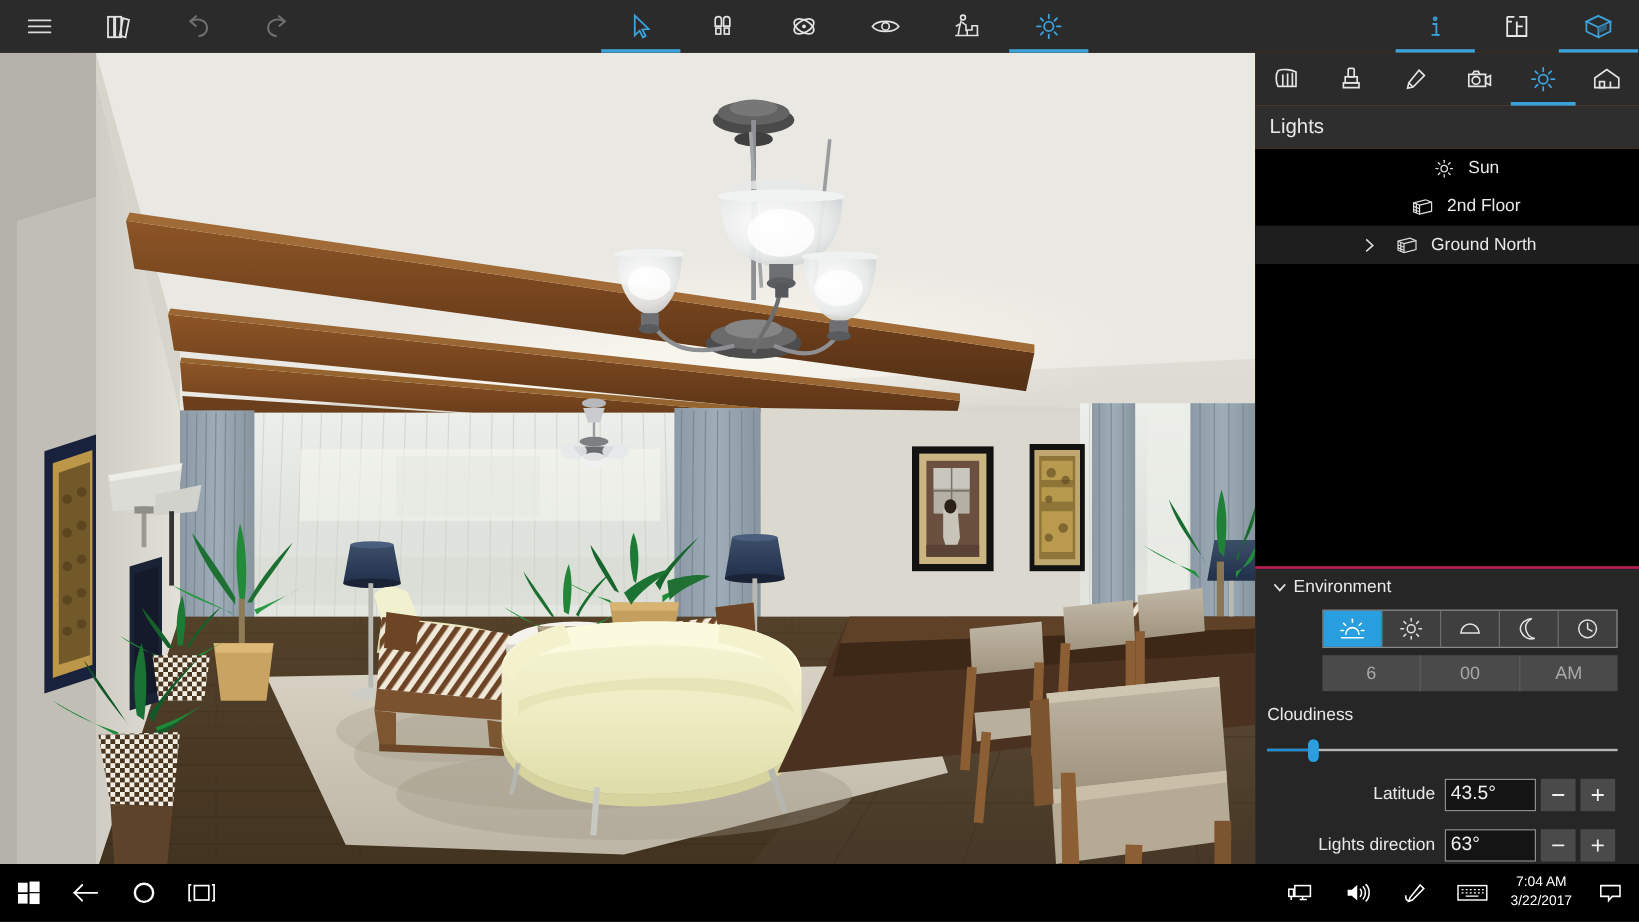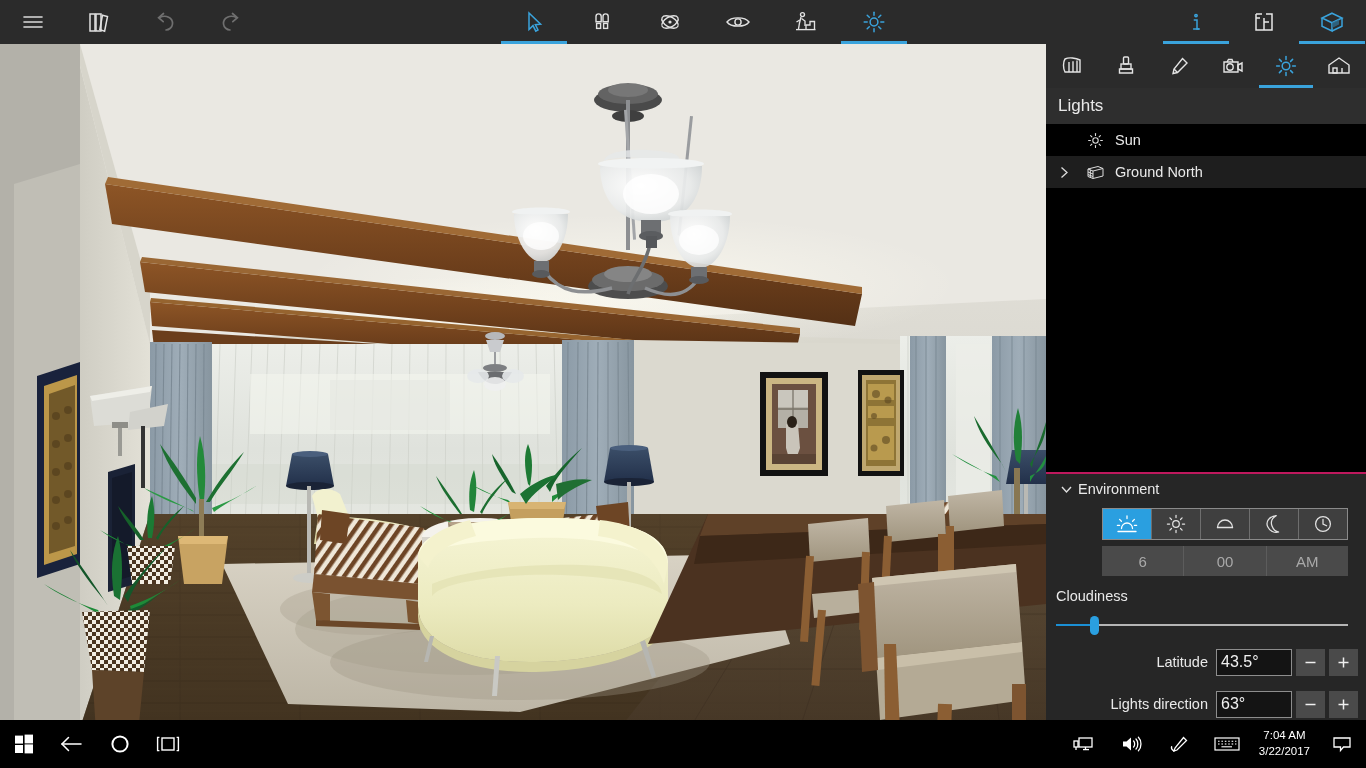--- a/index.html
+++ b/index.html
@@ -64,21 +64,21 @@
     width: 54px; height: 3px; background: #3aa3dc;
   }
   .rp-title {
     height: 36px; background: #2e2e2e; display: flex; align-items: center;
     padding-left: 12px; color: #e8e8e8; font-size: 17px; font-weight: 300;
     flex-shrink: 0;
   }
   .lights-list { background: #000; flex-shrink: 0; }
   .light-row {
     height: 32px; display: flex; align-items: center; cursor: pointer;
-    color: #e9e9e9; font-size: 14.5px; padding-right: 8px;
+    color: #e9e9e9; font-size: 14.5px; padding-right: 8px; justify-content: center;
   }
   .light-row.selected { background: #1e1e1e; }
   .lr-arrow { width: 36px; display: flex; align-items: center; justify-content: center; }
   .lr-icon  { width: 26px; display: flex; align-items: center; justify-content: center; margin-right: 7px; }
   .lr-indent { width: 36px; }
   .lights-fill { background: #000; flex: 1; min-height: 0; }
 
   
   .env-sec {
     background: #262626; flex-shrink: 0; padding: 0 0 10px 0;
@@ -120,21 +120,21 @@
   .slider-fill {
     position: absolute; left: 0; top: 8px; height: 2px; background: #1b8fd4;
   }
   .slider-thumb {
     position: absolute; top: 0px; width: 9px; height: 19px; border-radius: 5px;
     background: #2a9fe0;
   }
 
   .num-row {
     display: flex; align-items: center; justify-content: flex-end;
-    margin: 14px 8px 0 0; height: 28px;
+    margin: 14px 20px 0 0; height: 28px;
   }
   .num-label { color: #e9e9e9; font-size: 14.5px; margin-right: 8px; }
   .num-input {
     width: 76px; height: 27px; background: #141414; border: 1px solid #8d8d8d;
     color: #f0f0f0; font-size: 16px; padding: 0 4px;
     font-family: "Liberation Sans", sans-serif;
   }
   .num-btn {
     width: 29px; height: 27px; background: #4a4a4a; margin-left: 4px;
     display: flex; align-items: center; justify-content: center; cursor: pointer;
@@ -894,20 +894,36 @@
               <line x1="3.6" y1="3.6" x2="4.9" y2="4.9"></line>
               <line x1="12.1" y1="12.1" x2="13.4" y2="13.4"></line>
               <line x1="3.6" y1="13.4" x2="4.9" y2="12.1"></line>
               <line x1="12.1" y1="4.9" x2="13.4" y2="3.6"></line>
             </g>
           </svg>
         </span>
         <span>Sun</span>
       </div>
 
+      <div class="light-row">
+        <span class="lr-indent"></span>
+        <span class="lr-icon">
+          <svg width="19" height="17" viewBox="0 0 19 17">
+            <g fill="none" stroke="#dcdcdc" stroke-width="1">
+              <path d="M2 5 L12 2.5 L17 4.5 L17 12 L7 14.5 L2 12.5 Z"></path>
+              <path d="M2 5 L7 7 L7 14.5"></path>
+              <path d="M7 7 L17 4.5"></path>
+              <line x1="2" y1="8" x2="7" y2="10"></line>
+              <line x1="2" y1="10.6" x2="7" y2="12.5"></line>
+              <line x1="4.3" y1="5.6" x2="4.3" y2="13.4"></line>
+            </g>
+          </svg>
+        </span>
+        <span>2nd Floor</span>
+      </div>
 
 
       <div class="light-row selected">
         <span class="lr-arrow">
           <svg width="11" height="15" viewBox="0 0 11 15">
             <polyline points="2.5,2.5 8,7.5 2.5,12.5" fill="none" stroke="#dcdcdc" stroke-width="1.3"></polyline>
           </svg>
         </span>
         <span class="lr-icon">
           <svg width="19" height="17" viewBox="0 0 19 17">

